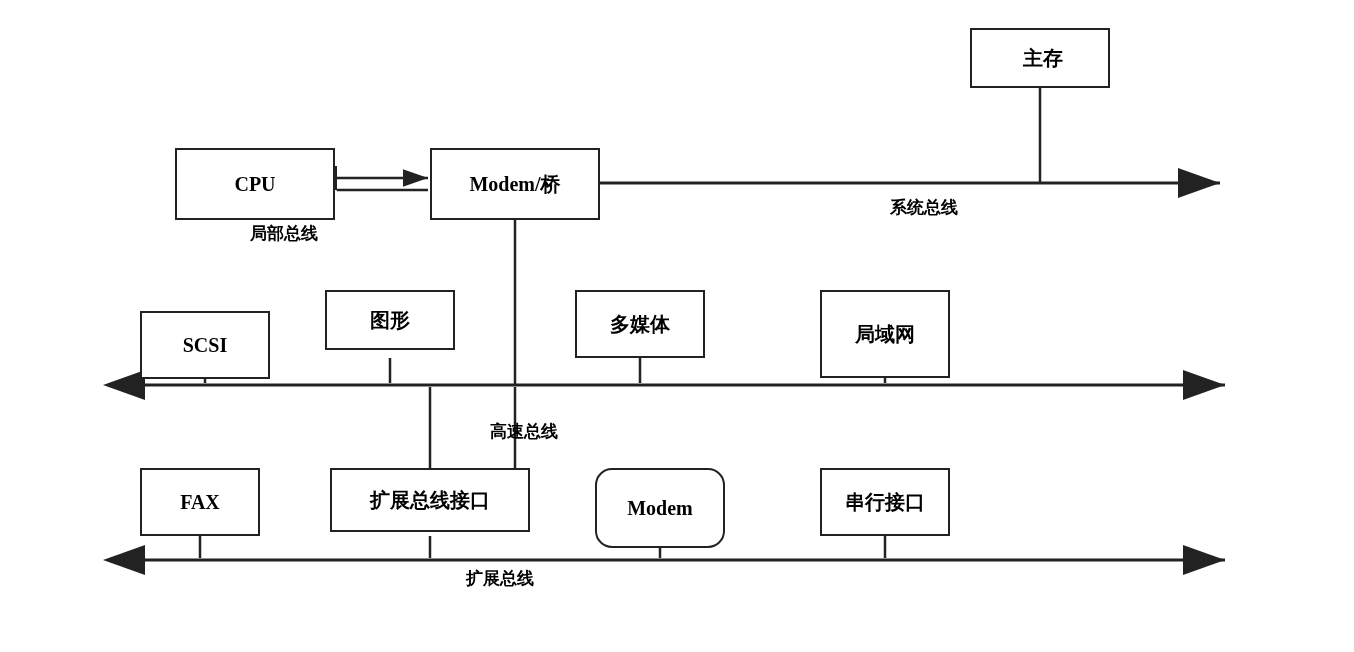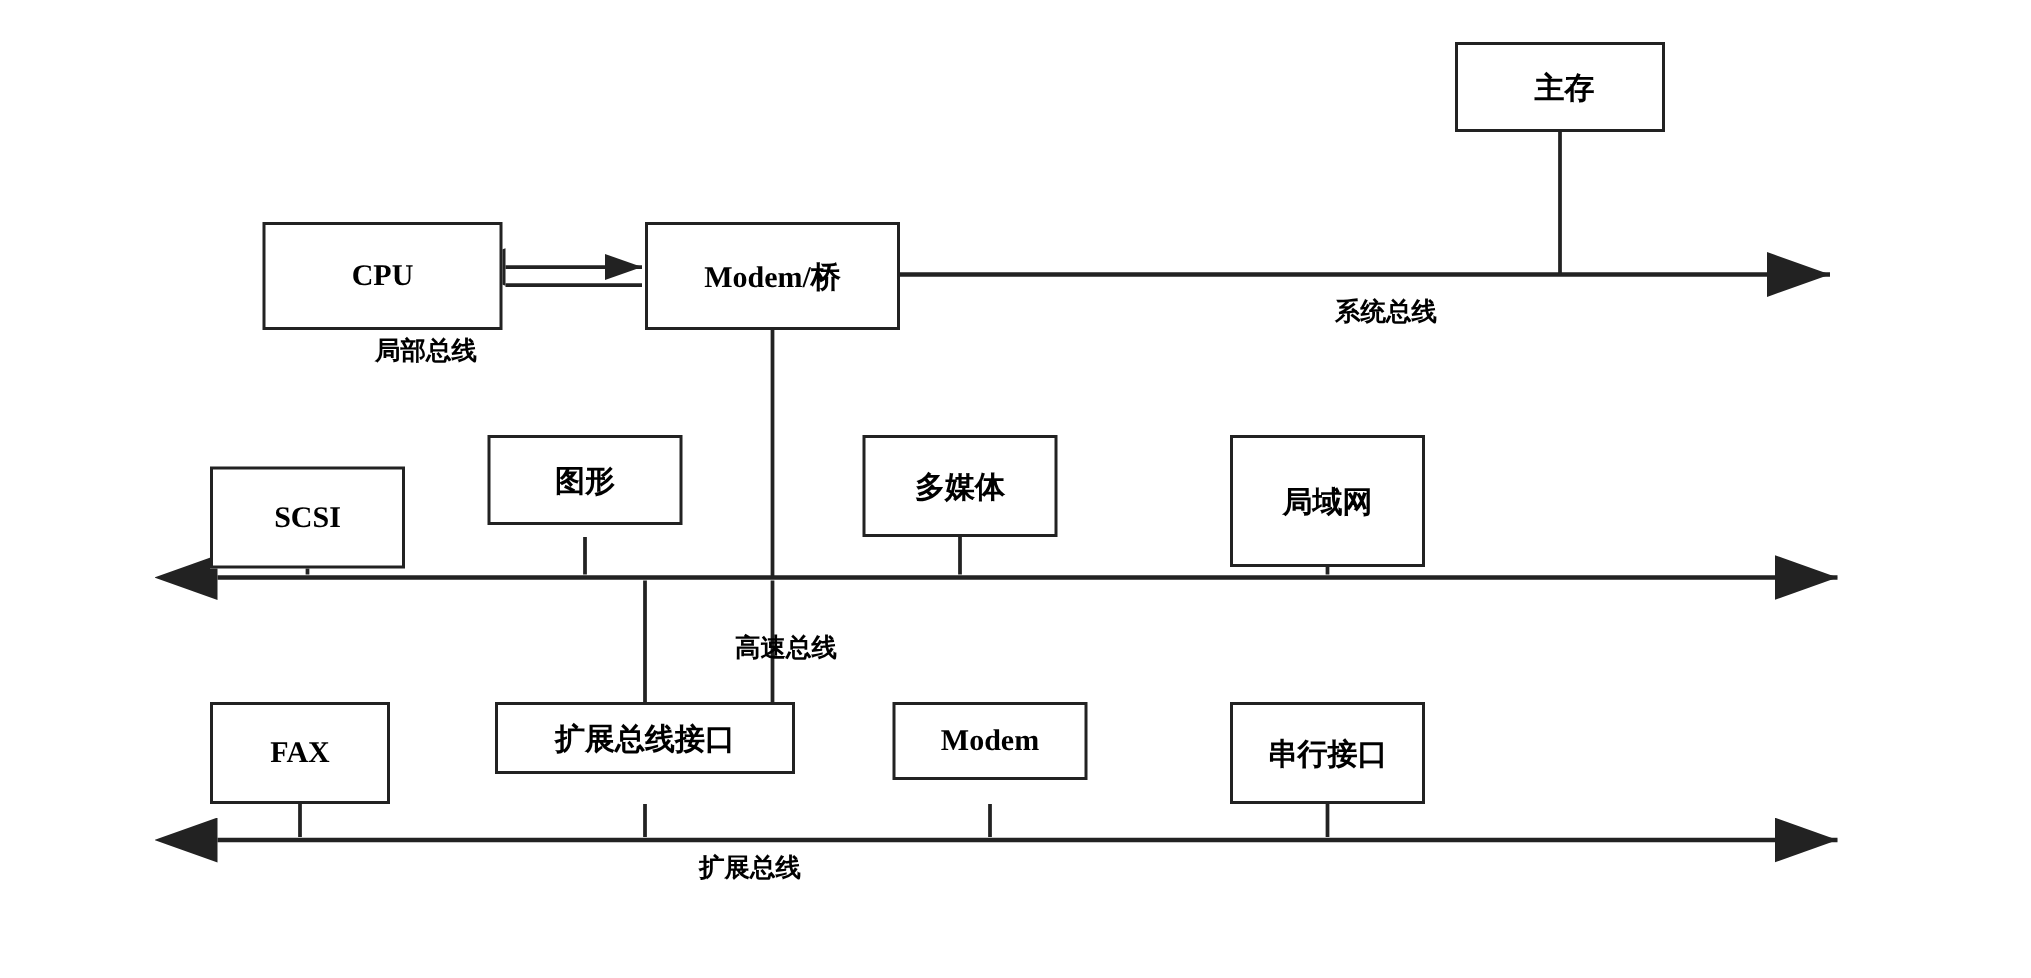--- a/index.html
+++ b/index.html
@@ -129,25 +129,25 @@
   <div class="box" style="left:820px; top:290px; width:130px; height:88px;">
     <span>局域网</span>
   </div>
 
   <div class="label" style="left:490px; top:392px; font-size:17px;margin-top:28px;">高速总线</div>
 
   <div class="box" style="left:140px; top:468px; width:120px; height:68px;">
     <span>FAX</span>
   </div>
 
-  <div class="box" style="left:330px; top:468px; width:200px; height:48px;">
+  <div class="box" style="left:330px; top:468px; width:200px; height:64px;">
     <span>扩展总线接口</span>
   </div>
 
-  <div class="box" style="left:595px; top:468px; width:130px; height:52px;">
+  <div class="box" style="left:595px; top:468px; width:130px; height:80px;border-radius:17px;">
     <span>Modem</span>
   </div>
 
   <div class="box" style="left:820px; top:468px; width:130px; height:68px;">
     <span>串行接口</span>
   </div>
 
   <div class="label" style="left:466px; top:567px; font-size:17px;">扩展总线</div>
 
 </div>

